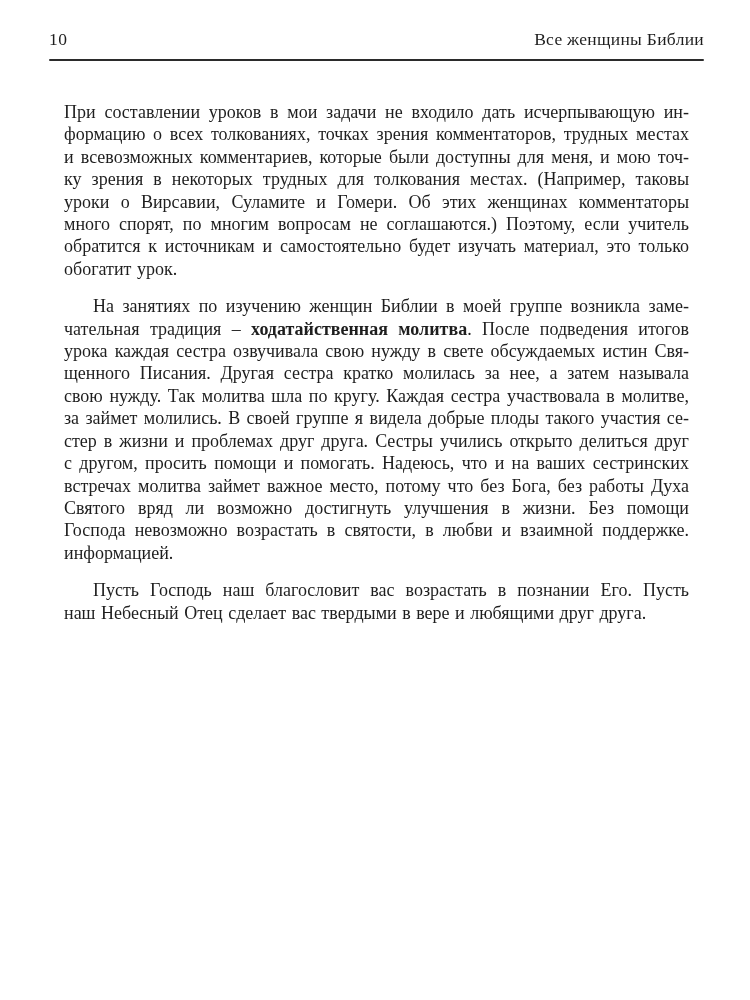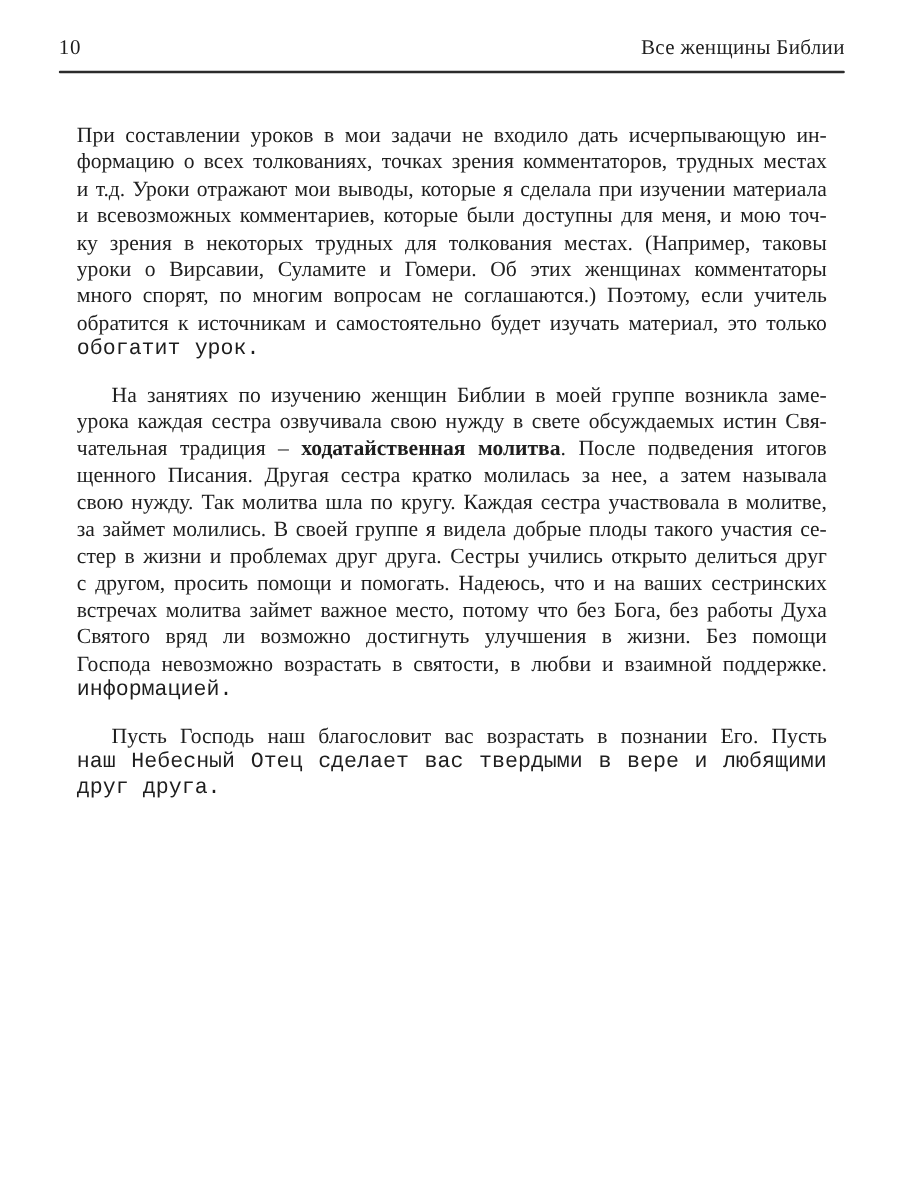--- a/index.html
+++ b/index.html
@@ -48,21 +48,20 @@
   }
   .paragraph { margin: 15px; }
   .text-line {
     text-align: justify;
     text-align-last: justify;
     white-space: normal;
     word-spacing: 1px;
   }
   .text-line.last-line {
     text-align-last: left;
-    font-family: Liberation Mono, monospace;
   }
   .text-line.indented {
     text-indent: 29px;
   }
   .text-line b { font-weight: bold; }
   .scan-speck {
     position: absolute;
     left: 223px;
     top: 928px;
     width: 5px;
@@ -79,32 +78,31 @@
     <span class="page-number">10</span>
     <span class="running-title">Все женщины Библии</span>
   </div>
 
   <div class="header-rule" style="background: rgb(43, 43, 43);"></div>
 
   <div class="page-body">
       <div class="paragraph">
         <div class="text-line"><span>При составлении уроков в мои задачи не входило дать исчерпывающую ин-</span></div>
         <div class="text-line"><span>формацию о всех толкованиях, точках зрения комментаторов, трудных местах</span></div>
-        <div class="text-line"><span>и т.д. Уроки отражают мои выводы, которые я сделала при изучении материала</span></div>
         <div class="text-line"><span>и всевозможных комментариев, которые были доступны для меня, и мою точ-</span></div>
         <div class="text-line"><span>ку зрения в некоторых трудных для толкования местах. (Например, таковы</span></div>
         <div class="text-line"><span>уроки о Вирсавии, Суламите и Гомери. Об этих женщинах комментаторы</span></div>
         <div class="text-line"><span>много спорят, по многим вопросам не соглашаются.) Поэтому, если учитель</span></div>
         <div class="text-line"><span>обратится к источникам и самостоятельно будет изучать материал, это только</span></div>
         <div class="text-line last-line"><span>обогатит урок.</span></div>
       </div>
       <div class="paragraph">
         <div class="text-line indented"><span>На занятиях по изучению женщин Библии в моей группе возникла заме-</span></div>
+        <div class="text-line"><span>чательная традиция – </span><b>ходатайственная молитва</b><span>. После подведения итогов</span></div>
         <div class="text-line"><span>урока каждая сестра озвучивала свою нужду в свете обсуждаемых истин Свя-</span></div>
-        <div class="text-line"><span>чательная традиция – </span><b>ходатайственная молитва</b><span>. После подведения итогов</span></div>
         <div class="text-line"><span>щенного Писания. Другая сестра кратко молилась за нее, а затем называла</span></div>
         <div class="text-line"><span>свою нужду. Так молитва шла по кругу. Каждая сестра участвовала в молитве,</span></div>
         <div class="text-line"><span>за займет молились. В своей группе я видела добрые плоды такого участия се-</span></div>
         <div class="text-line"><span>стер в жизни и проблемах друг друга. Сестры учились открыто делиться друг</span></div>
         <div class="text-line"><span>с другом, просить помощи и помогать. Надеюсь, что и на ваших сестринских</span></div>
         <div class="text-line"><span>встречах молитва займет важное место, потому что без Бога, без работы Духа</span></div>
         <div class="text-line"><span>Святого вряд ли возможно достигнуть улучшения в жизни. Без помощи</span></div>
         <div class="text-line"><span>Господа невозможно возрастать в святости, в любви и взаимной поддержке.</span></div>
         <div class="text-line last-line"><span>информацией.</span></div>
       </div>

